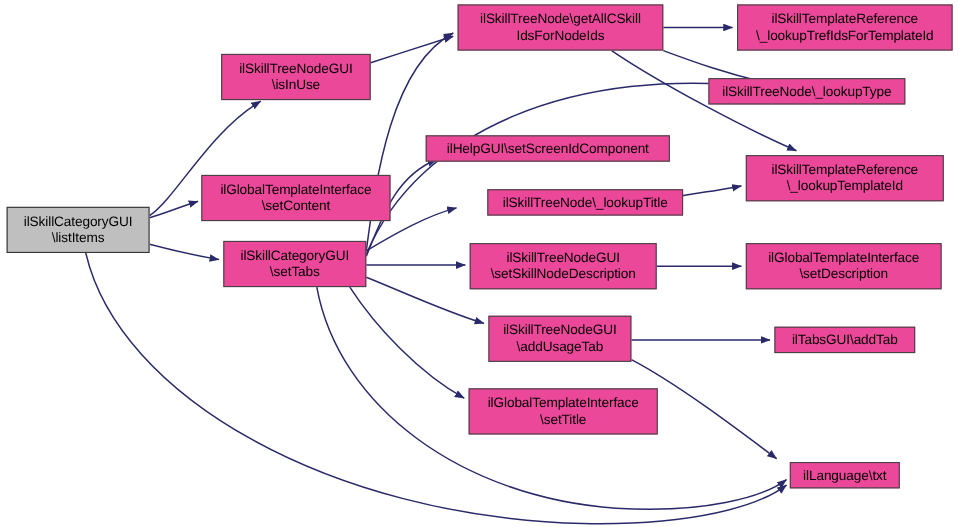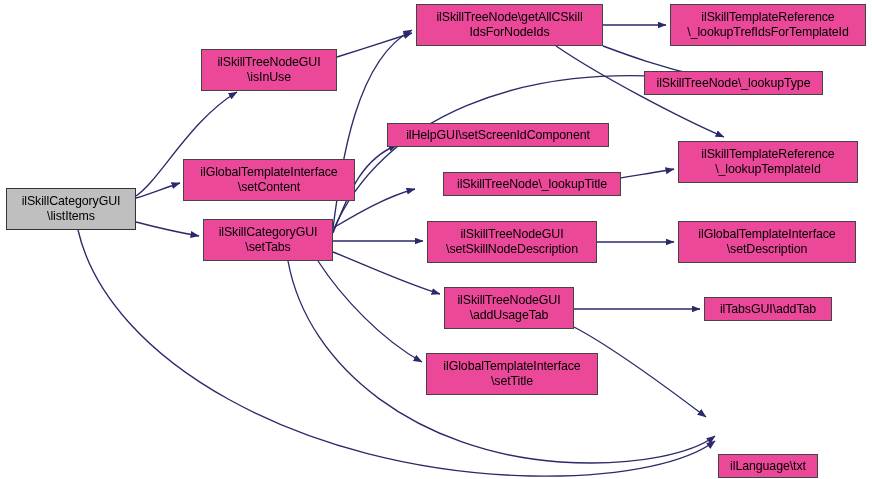--- a/index.html
+++ b/index.html
@@ -125,16 +125,16 @@
 \_lookupTemplateId</span></div>
       <div class="node" style="left: 427px; top: 221px; width: 170px; height: 42px;"><span class="node-label">ilSkillTreeNodeGUI
 \setSkillNodeDescription</span></div>
       <div class="node" style="left: 678px; top: 221px; width: 178px; height: 42px;"><span class="node-label">ilGlobalTemplateInterface
 \setDescription</span></div>
       <div class="node" style="left: 444px; top: 287px; width: 130px; height: 42px;"><span class="node-label">ilSkillTreeNodeGUI
 \addUsageTab</span></div>
       <div class="node" style="left: 704px; top: 297px; width: 128px; height: 24px;"><span class="node-label">ilTabsGUI\addTab</span></div>
       <div class="node" style="left: 426px; top: 353px; width: 172px; height: 42px;"><span class="node-label">ilGlobalTemplateInterface
 \setTitle</span></div>
-      <div class="node" style="left: 718px; top: 420px; width: 100px; height: 24px; margin-top: 34px;"><span class="node-label">ilLanguage\txt</span></div>
+      <div class="node" style="left: 718px; top: 420px; width: 100px; height: 24px;"><span class="node-label">ilLanguage\txt</span></div>
     </div>
 
 </div>
 
 </body></html>

